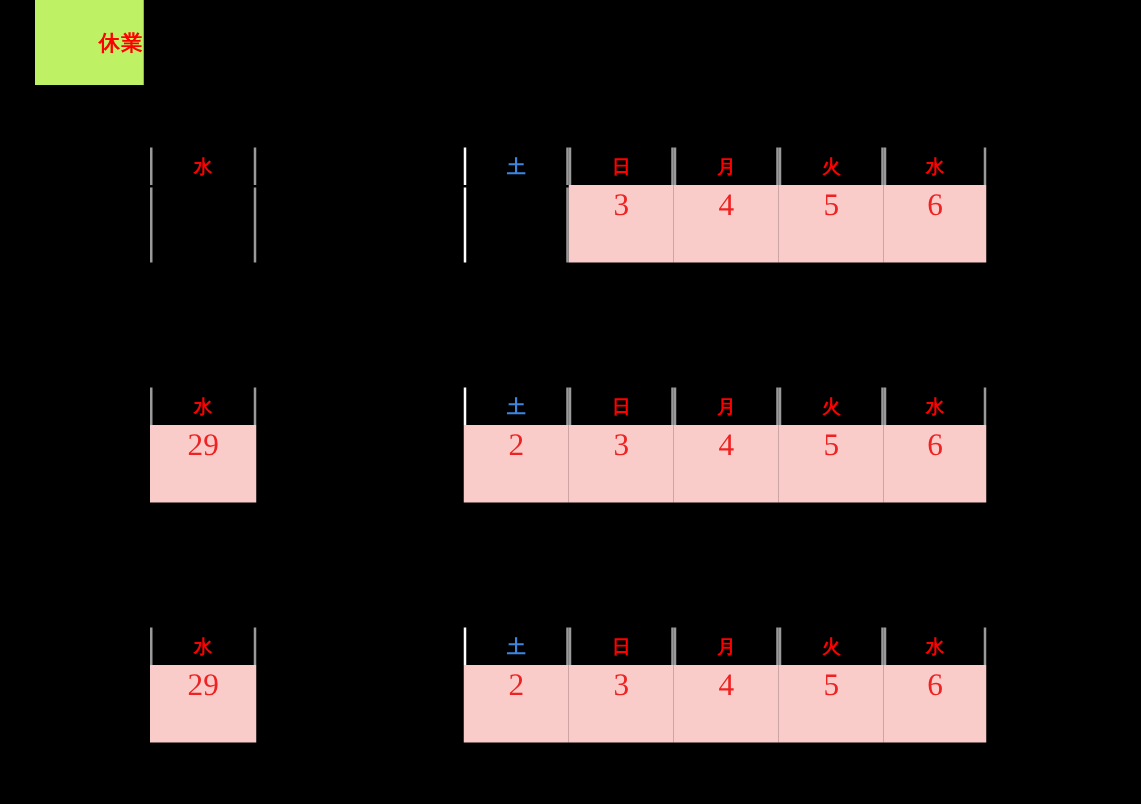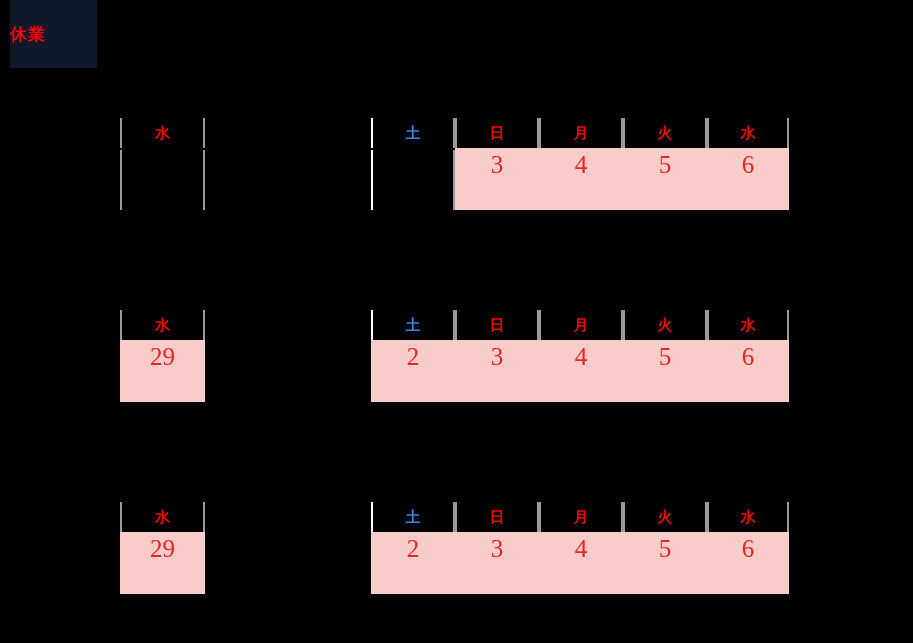--- a/index.html
+++ b/index.html
@@ -11,28 +11,28 @@
     width: 913px;
     height: 643px;
     position: relative;
     overflow: hidden;
     font-family: "Liberation Serif", "DejaVu Serif", serif;
   }
 
   
   .legend-box {
     position: absolute;
-    left: 10px;
+    left: 28px;
     top: 0px;
     width: 87px;
     height: 68px;
-    background: #0f172a;
+    background: #bef264;
     display: flex;
     align-items: center;
-    justify-content: flex-start;
+    justify-content: flex-end;
   }
   .legend-label {
     color: #FF0000;
     font-size: 17px;
     font-weight: bold;
     letter-spacing: 1px;
     font-family: "DejaVu Sans", sans-serif;
   }
 
   

